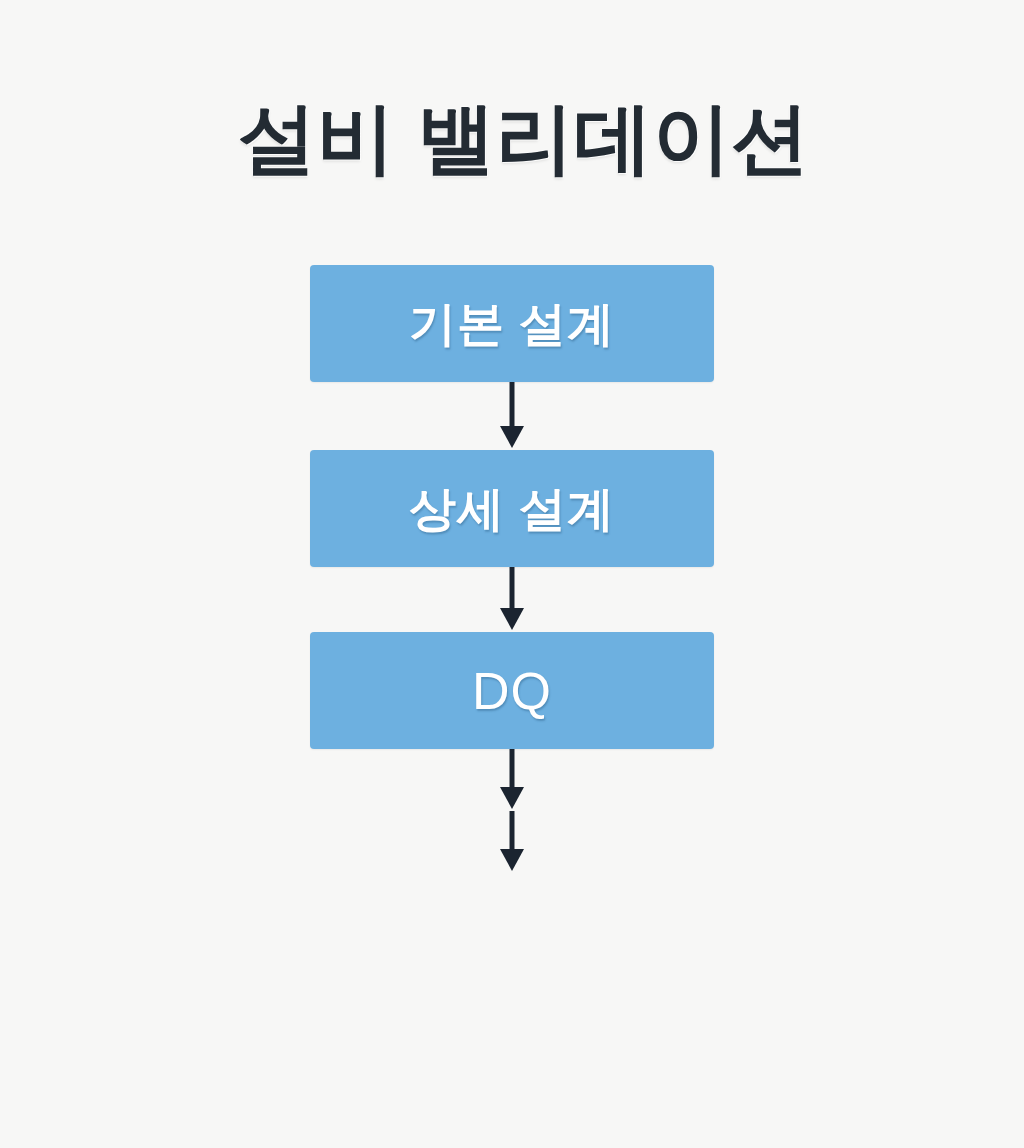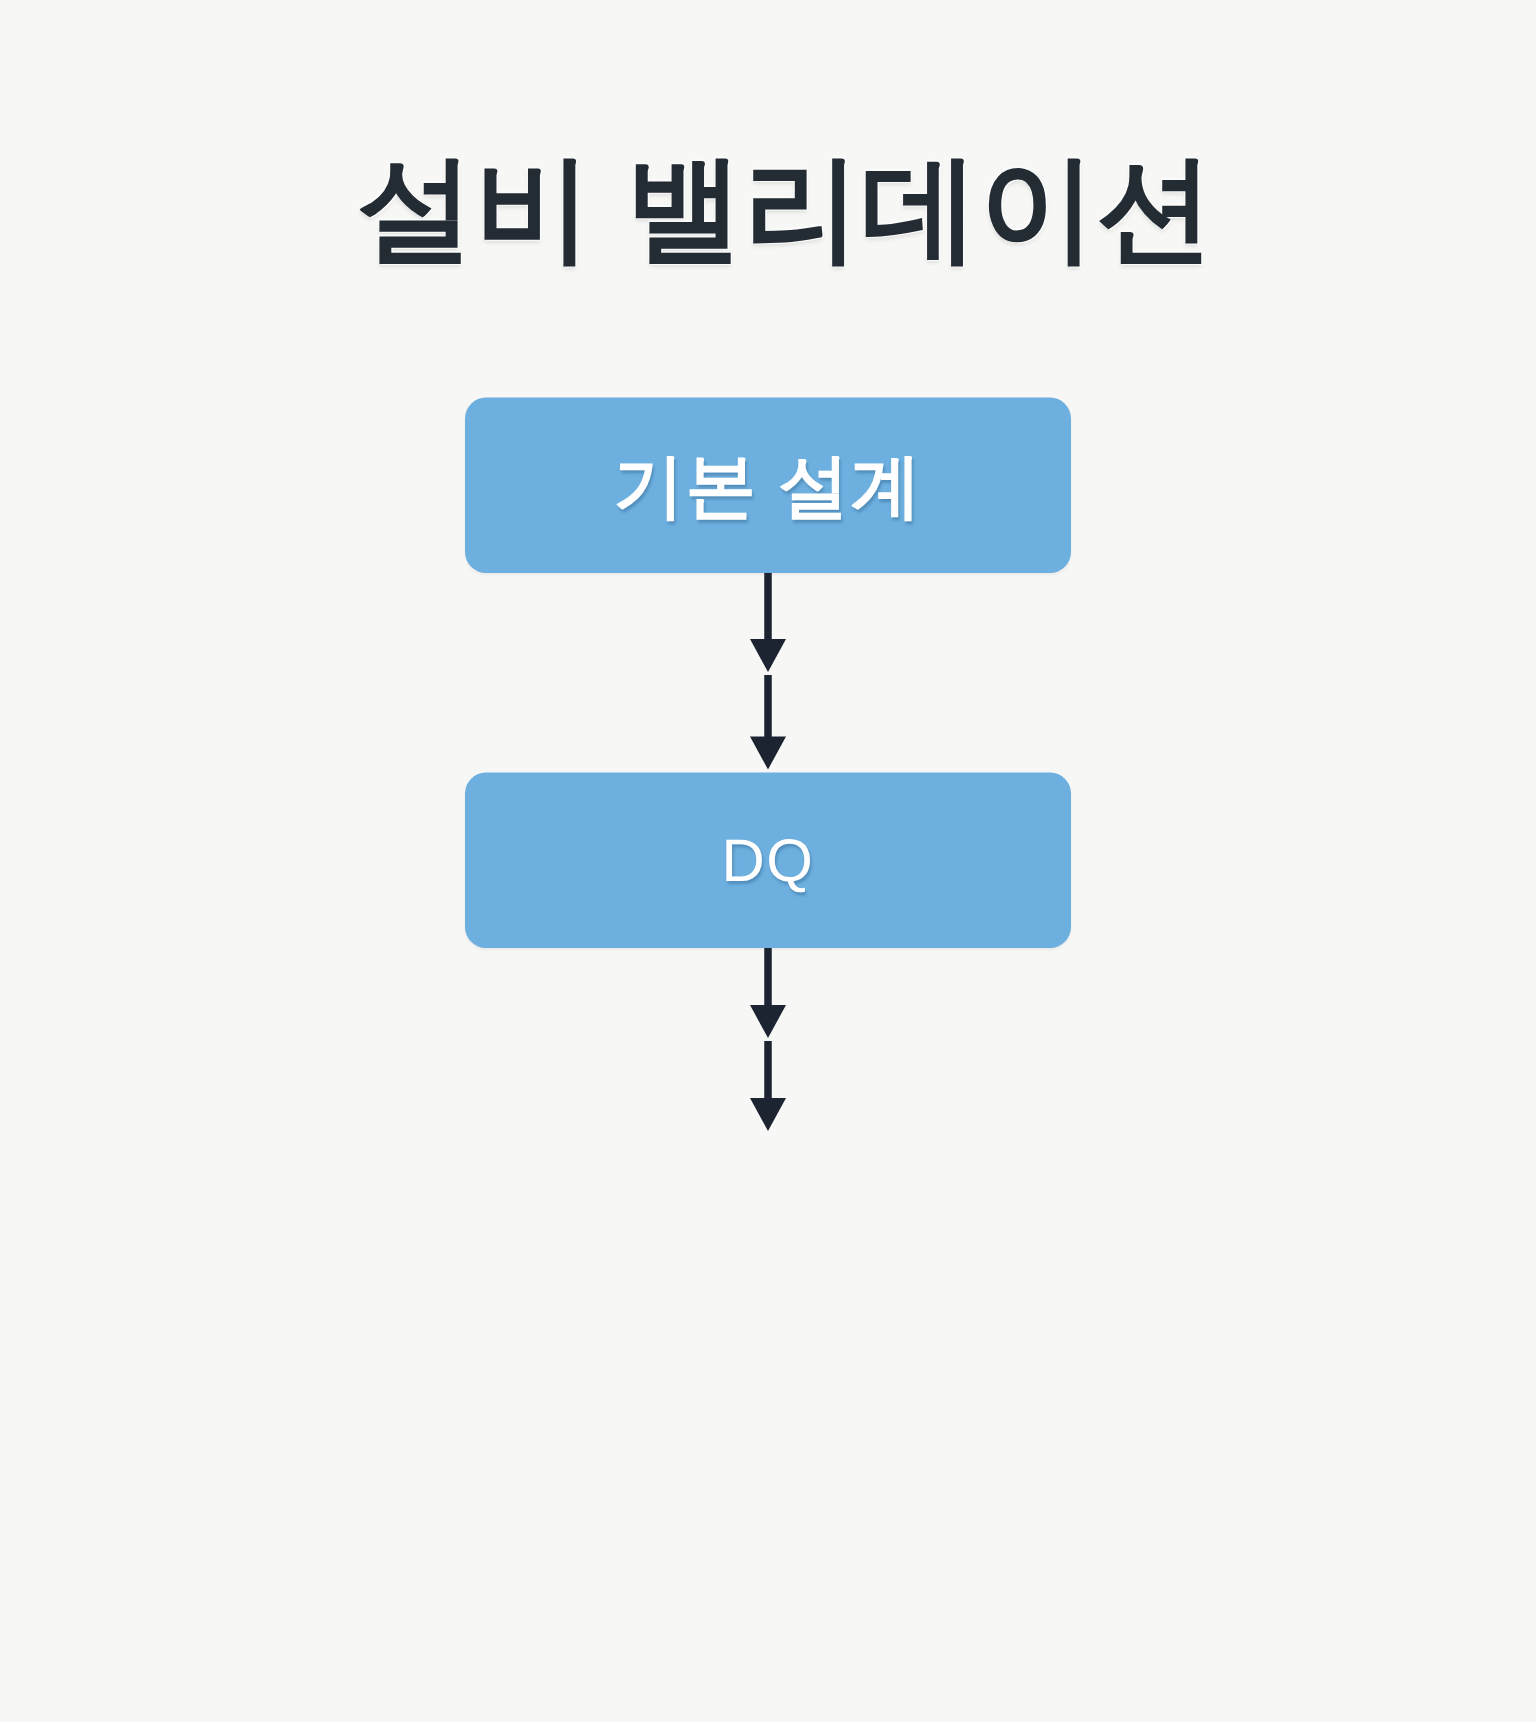--- a/index.html
+++ b/index.html
@@ -53,21 +53,21 @@
     width: 404px;
     display: flex;
     flex-direction: column;
     align-items: center;
   }
 
   .flow-node {
     width: 404px;
     height: 117px;
     background: #6db0e0;
-    border-radius: 14px;
+    border-radius: 4px;
     display: flex;
     align-items: center;
     justify-content: center;
     box-sizing: border-box;
     box-shadow: 0 1px 2px rgba(0,0,0,0.06);
   }
 
   .flow-node-label {
     color: #ffffff;
     font-weight: 700;
@@ -75,21 +75,21 @@
     text-shadow: 1px 2px 2px rgba(40,90,130,0.40);
     white-space: nowrap;
   }
 
   .flow-node.lang-ko .flow-node-label {
     font-size: 47px;
     letter-spacing: 1px;
   }
 
   .flow-node.lang-en .flow-node-label {
-    font-size: 40px;
+    font-size: 52px;
     font-weight: 400;
     letter-spacing: 1px;
   }
 
   
   .flow-connector {
     width: 404px;
     display: flex;
     justify-content: center;
     align-items: center;
@@ -111,20 +111,23 @@
       <span class="flow-node-label">기본 설계</span>
     </div>
 
     <div class="flow-connector">
       <svg width="30" height="68" viewBox="0 0 30 68" aria-hidden="true">
         <line x1="15" y1="0" x2="15" y2="50" stroke="#1b2430" stroke-width="5"></line>
         <polygon points="15,66 3,44 27,44" fill="#1b2430"></polygon>
       </svg>
     </div>
 
+    <div class="flow-node lang-ko">
+      <span class="flow-node-label">상세 설계</span>
+    </div>
 
     <div class="flow-connector">
       <svg width="30" height="65" viewBox="0 0 30 65" aria-hidden="true">
         <line x1="15" y1="0" x2="15" y2="47" stroke="#1b2430" stroke-width="5"></line>
         <polygon points="15,63 3,41 27,41" fill="#1b2430"></polygon>
       </svg>
     </div>
 
     <div class="flow-node lang-en">
       <span class="flow-node-label">DQ</span>

